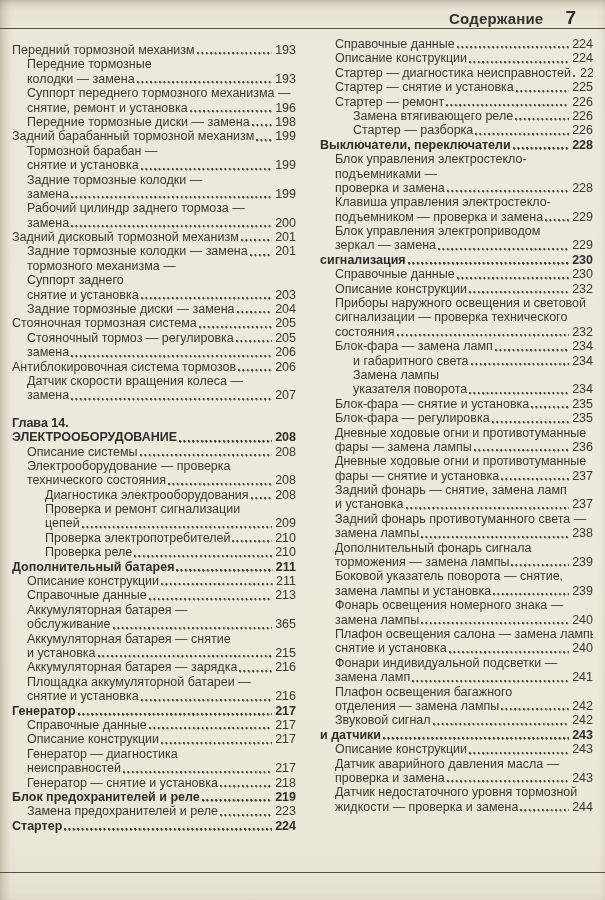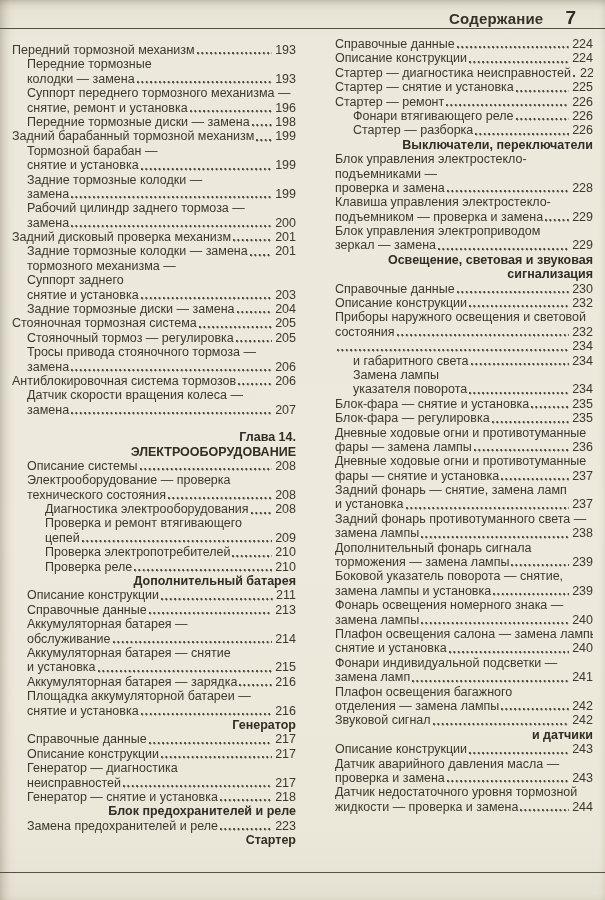--- a/index.html
+++ b/index.html
@@ -75,21 +75,21 @@
     min-width: 4px;
     align-self: stretch;
     margin: 0 3px 0 2px;
     background-image: radial-gradient(circle at 1.1px 1.1px, #4d493e 0.95px, rgba(0,0,0,0) 1.25px);
     background-size: 4.4px 2.6px;
     background-repeat: repeat-x;
     background-position: left bottom 2.4px;
   }
   .lvl1 { padding-left: 15px; }
   .lvl2 { padding-left: 33px; }
-  .b { font-weight: bold; color: #2f2d26; flex-direction: column; }
+  .b { font-weight: bold; color: #2f2d26; }
   .b .dots {
     background-image: radial-gradient(circle at 1.1px 1.1px, #403c32 1.05px, rgba(0,0,0,0) 1.3px);
   }
   .gap { height: 13px; }
 </style>
 </head>
 <body>
 
 <div class="page">
 
@@ -156,21 +156,21 @@
         <div class="line lvl1">
     <span class="t">Рабочий цилиндр заднего тормоза —</span>
 
   </div>
         <div class="line lvl1">
     <span class="t">замена</span>
     <span class="dots"></span>
     <span class="pg">200</span>
   </div>
         <div class="line lvl0">
-    <span class="t">Задний дисковый проверка механизм</span>
+    <span class="t">Задний дисковый тормозной механизм</span>
     <span class="dots"></span>
     <span class="pg">201</span>
   </div>
         <div class="line lvl1">
     <span class="t">Задние тормозные колодки — замена</span>
     <span class="dots"></span>
     <span class="pg">201</span>
   </div>
         <div class="line lvl1">
     <span class="t">тормозного механизма —</span>
@@ -194,24 +194,20 @@
     <span class="t">Стояночная тормозная система</span>
     <span class="dots"></span>
     <span class="pg">205</span>
   </div>
         <div class="line lvl1">
     <span class="t">Стояночный тормоз — регулировка</span>
     <span class="dots"></span>
     <span class="pg">205</span>
   </div>
         <div class="line lvl1">
-    <span class="t">Тросы привода стояночного тормоза —</span>
-
-  </div>
-        <div class="line lvl1">
     <span class="t">замена</span>
     <span class="dots"></span>
     <span class="pg">206</span>
   </div>
         <div class="line lvl0">
     <span class="t">Антиблокировочная система тормозов</span>
     <span class="dots"></span>
     <span class="pg">206</span>
   </div>
         <div class="line lvl1">
@@ -246,21 +242,21 @@
     <span class="t">технического состояния</span>
     <span class="dots"></span>
     <span class="pg">208</span>
   </div>
         <div class="line lvl2">
     <span class="t">Диагностика электрооборудования</span>
     <span class="dots"></span>
     <span class="pg">208</span>
   </div>
         <div class="line lvl2">
-    <span class="t">Проверка и ремонт втягивающего</span>
+    <span class="t">Проверка и ремонт сигнализации</span>
 
   </div>
         <div class="line lvl2">
     <span class="t">цепей</span>
     <span class="dots"></span>
     <span class="pg">209</span>
   </div>
         <div class="line lvl2">
     <span class="t">Проверка электропотребителей</span>
     <span class="dots"></span>
@@ -286,21 +282,21 @@
     <span class="dots"></span>
     <span class="pg">213</span>
   </div>
         <div class="line lvl1">
     <span class="t">Аккумуляторная батарея —</span>
 
   </div>
         <div class="line lvl1">
     <span class="t">обслуживание</span>
     <span class="dots"></span>
-    <span class="pg">214</span>
+    <span class="pg">365</span>
   </div>
         <div class="line lvl1">
     <span class="t">Аккумуляторная батарея — снятие</span>
 
   </div>
         <div class="line lvl1">
     <span class="t">и установка</span>
     <span class="dots"></span>
     <span class="pg">215</span>
   </div>
@@ -383,21 +379,21 @@
     <span class="t">Стартер — снятие и установка</span>
     <span class="dots"></span>
     <span class="pg">225</span>
   </div>
         <div class="line lvl1">
     <span class="t">Стартер — ремонт</span>
     <span class="dots"></span>
     <span class="pg">226</span>
   </div>
         <div class="line lvl2">
-    <span class="t">Фонари втягивающего реле</span>
+    <span class="t">Замена втягивающего реле</span>
     <span class="dots"></span>
     <span class="pg">226</span>
   </div>
         <div class="line lvl2">
     <span class="t">Стартер — разборка</span>
     <span class="dots"></span>
     <span class="pg">226</span>
   </div>
         <div class="line lvl0 b">
     <span class="t">Выключатели, переключатели</span>
@@ -429,48 +425,49 @@
         <div class="line lvl1">
     <span class="t">Блок управления электроприводом</span>
 
   </div>
         <div class="line lvl1">
     <span class="t">зеркал — замена</span>
     <span class="dots"></span>
     <span class="pg">229</span>
   </div>
         <div class="line lvl0 b">
-    <span class="t">Освещение, световая и звуковая</span>
-
-  </div>
-        <div class="line lvl0 b">
     <span class="t">сигнализация</span>
     <span class="dots"></span>
     <span class="pg">230</span>
   </div>
         <div class="line lvl1">
     <span class="t">Справочные данные</span>
     <span class="dots"></span>
     <span class="pg">230</span>
   </div>
         <div class="line lvl1">
     <span class="t">Описание конструкции</span>
     <span class="dots"></span>
     <span class="pg">232</span>
   </div>
         <div class="line lvl1">
     <span class="t">Приборы наружного освещения и световой</span>
 
   </div>
         <div class="line lvl1">
+    <span class="t">сигнализации — проверка технического</span>
+
+  </div>
+        <div class="line lvl1">
     <span class="t">состояния</span>
     <span class="dots"></span>
     <span class="pg">232</span>
   </div>
         <div class="line lvl1">
+    <span class="t">Блок-фара — замена ламп</span>
     <span class="dots"></span>
     <span class="pg">234</span>
   </div>
         <div class="line lvl2">
     <span class="t">и габаритного света</span>
     <span class="dots"></span>
     <span class="pg">234</span>
   </div>
         <div class="line lvl2">
     <span class="t">Замена лампы</span>

